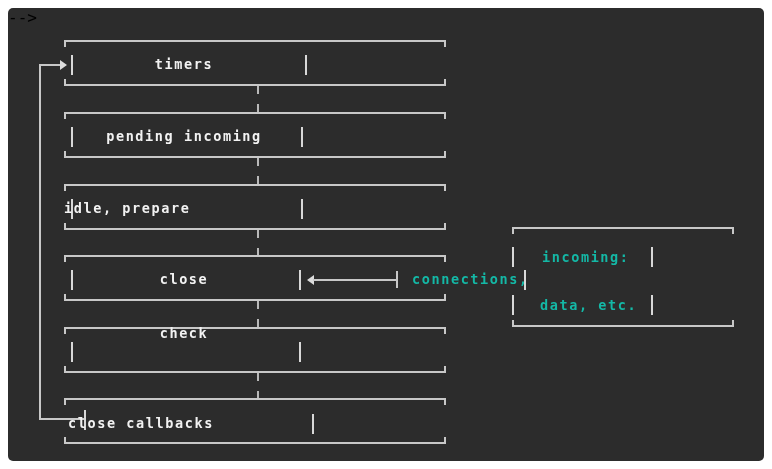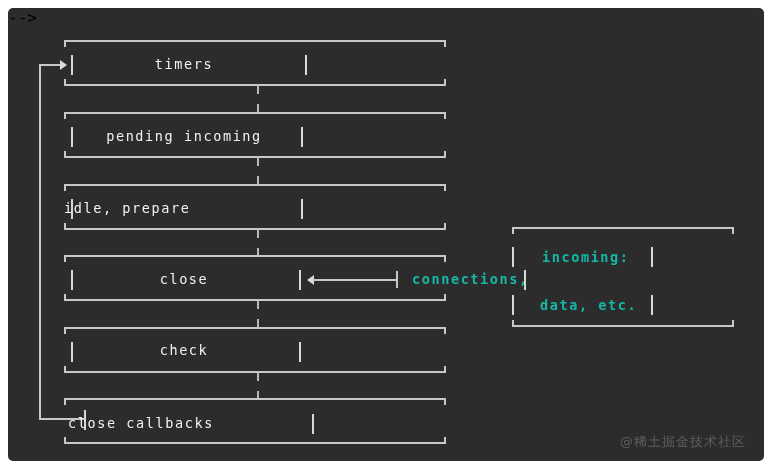--- a/index.html
+++ b/index.html
@@ -62,21 +62,21 @@
     position: absolute;
     width: 2px;
     height: 20px;
     background: #d8d8d8;
   }
 
   .phase-label {
     position: absolute;
     color: #f2f2f2;
     font-size: 13.5px;
-    font-weight: normal;
+    font-weight: bold;
     letter-spacing: 1.6px;
     white-space: nowrap;
     font-family: "DejaVu Sans Mono", "Liberation Mono", monospace;
   }
 
   
   .tick {
     position: absolute;
     width: 2px;
     height: 8px;
@@ -210,21 +210,21 @@
   <div class="phase-box" style="left:56px; top:319px; width:382px; height:46px;">
     <div class="edge-top"></div>
     <div class="edge-bottom"></div>
     <div class="corner c-tl"></div>
     <div class="corner c-tr"></div>
     <div class="corner c-bl"></div>
     <div class="corner c-br"></div>
   </div>
   <div class="pipe" style="left:63px; top:334px;"></div>
   <div class="pipe" style="left:291px; top:334px;"></div>
-  <div class="phase-label" style="left:56px; top:334px; width:240px; text-align:center;">check</div>
+  <div class="phase-label" style="left:56px; top:317px; width:240px; text-align:center;">check</div>
 
   <div class="tick" style="left:249px; top:365px;"></div>
   <div class="tick" style="left:249px; top:383px;"></div>
 
   
   <div class="phase-box" style="left:56px; top:390px; width:382px; height:46px;">
     <div class="edge-top"></div>
     <div class="edge-bottom"></div>
     <div class="corner c-tl"></div>
     <div class="corner c-tr"></div>
@@ -246,15 +246,14 @@
   </div>
   <div class="pipe" style="left:504px; top:239px;"></div>
   <div class="pipe" style="left:643px; top:239px;"></div>
   <div class="side-text" style="left:534px; top:241px;">incoming:</div>
 
   <div class="pipe" style="left:504px; top:287px;"></div>
   <div class="pipe" style="left:643px; top:287px;"></div>
   <div class="side-text" style="left:532px; top:289px;">data, etc.</div>
 
   
-  <div id="watermark">@稀土掘金技术社区</div>
 
 </div>
 
 </body></html>

